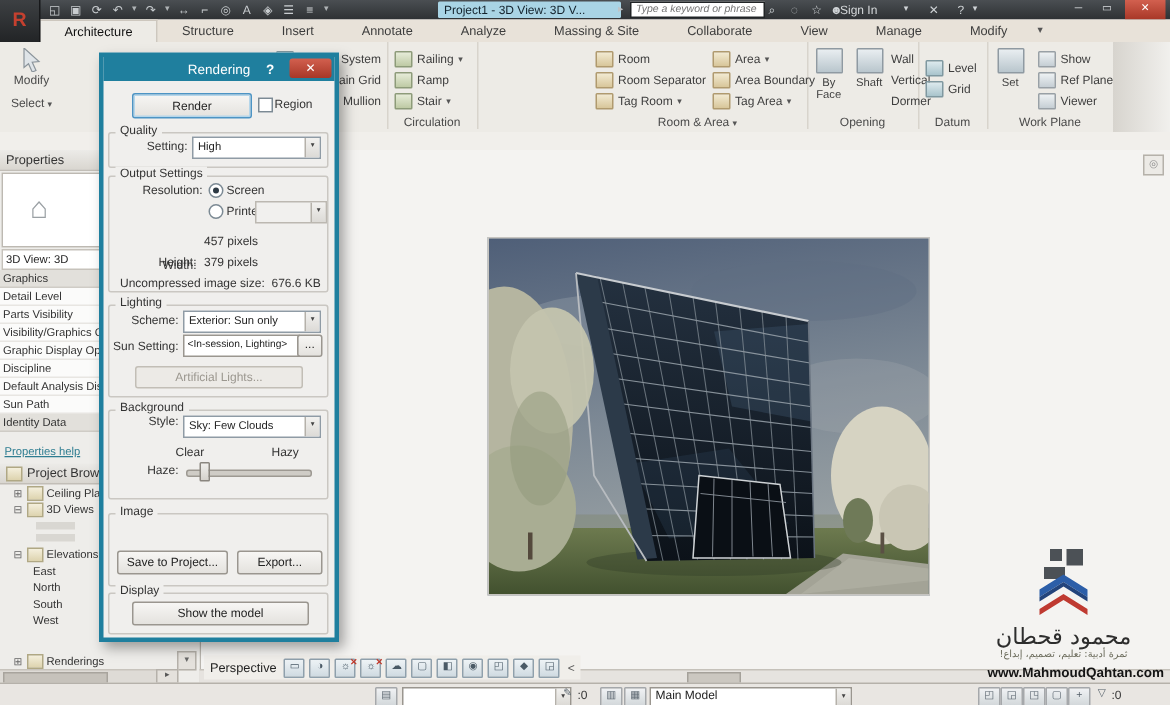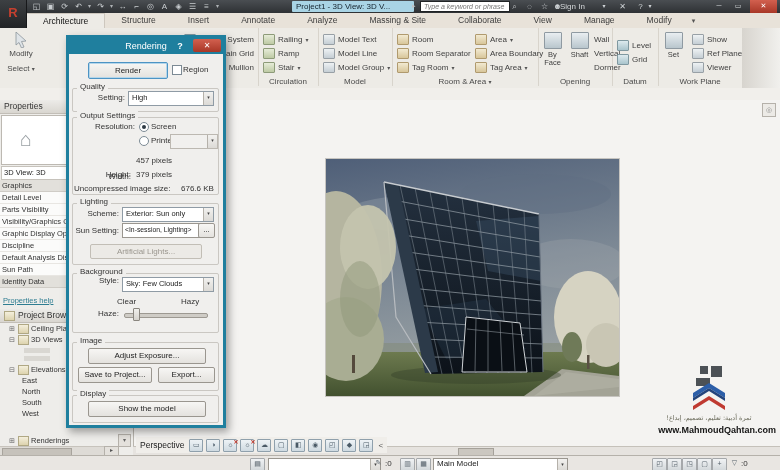--- a/index.html
+++ b/index.html
@@ -199,36 +199,20 @@
         <span>Ramp</span>
       </div>
     <div class="prow">
         <span class="chip g"></span>
         <span>Stair</span>
         <span class="car">▾</span>
       </div>
     <div class="pcap">Circulation</div>
   </div>
 
-  <div class="panel" style="left:318px;width:74px;top:28px;">
-    <div class="prow" style="margin-top:4px;">
-        <span class="chip"></span>
-        <span>Model Text</span>
-      </div>
-    <div class="prow">
-        <span class="chip"></span>
-        <span>Model Line</span>
-      </div>
-    <div class="prow">
-        <span class="chip"></span>
-        <span>Model Group</span>
-        <span class="car">▾</span>
-      </div>
-    <div class="pcap">Model</div>
-  </div>
 
   <div class="panel" style="left:392px;width:146px;top:28px;">
     <div style="position:absolute;left:0;top:0;width:78px;">
       <div class="prow" style="margin-top:4px;">
           <span class="chip o"></span>
           <span>Room</span>
         </div>
       <div class="prow">
           <span class="chip o"></span>
           <span>Room Separator</span>
@@ -472,20 +456,21 @@
 
   <div class="abs" id="watermark">
     <svg width="40" height="44" viewBox="0 0 40 44">
       <rect x="11" y="0" width="8" height="8" fill="#4c5156"></rect>
       <rect x="22" y="0" width="11" height="11" fill="#4c5156"></rect>
       <rect x="7" y="12" width="14" height="8" fill="#4c5156"></rect>
       <path d="M4,27 L20,17 L36,27 L36,32 L20,22 L4,32 Z" fill="#2c5ea8"></path>
       <path d="M4,32 L20,22 L36,32 L36,35 L20,25 L4,35 Z" fill="#23447c"></path>
       <path d="M4,40 L20,30 L36,40 L36,44 L20,34 L4,44 Z" fill="#bf3a31"></path>
     </svg>
+    <div class="wname" dir="rtl">محمود قحطان</div>
     <div class="wtag" dir="rtl">ثمرة أدبية: تعليم، تصميم، إبداع!</div>
     <div class="wurl">www.MahmoudQahtan.com</div>
   </div>
 
   <div class="abs" id="statusbar">
     <div class="schip" style="left:250px;">▤</div>
     <div class="scombo" style="left:268px;width:96px;">
         <span class="arr">▾</span>
       </div>
     <div class="schip" style="left:372px;border:none;background:none;">✎</div>
@@ -527,21 +512,21 @@
       <span class="dlabel" style="left:82px;top:68px;">Screen</span>
       <span class="radio" style="left:70px;top:82px;"></span>
       <span class="dlabel" style="left:82px;top:82px;">Printer</span>
       <div class="dd disabled" style="left:101px;top:80px;width:32px;height:13px;">
           <span class="arr">▾</span>
         </div>
       <span class="dlabel r" style="left:20px;top:118px;width:42px;">Width:</span>
       <span class="dlabel" style="left:67px;top:102px;">457 pixels</span>
       <span class="dlabel r" style="left:20px;top:116px;width:42px;">Height:</span>
       <span class="dlabel" style="left:67px;top:116px;">379 pixels</span>
-      <span class="dlabel" style="left:5px;top:130px;">Uncompressed image size:</span>
+      <span class="dlabel" style="left:11px;top:130px;">Uncompressed image size:</span>
       <span class="dlabel" style="left:112px;top:130px;">676.6 KB</span>
 
       <div class="grp" style="top:149px;height:60px;"></div>
       <span class="glab" style="top:143px;">Lighting</span>
       <span class="dlabel r" style="left:14px;top:155px;width:36px;">Scheme:</span>
       <div class="dd" style="left:53px;top:153px;width:76px;height:13px;"><span>Exterior: Sun only</span><span class="arr">▾</span></div>
       <span class="dlabel r" style="left:4px;top:172px;width:46px;">Sun Setting:</span>
       <div class="sunbox" style="left:53px;top:169px;width:72px;height:13px;">&lt;In-session, Lighting&gt;</div>
       <div class="dbtn" style="left:129px;top:169px;width:15px;height:13px;line-height:12px;">...</div>
       <div class="dbtn disabled" style="left:21px;top:190px;width:110px;height:13px;line-height:13px;">Artificial Lights...</div>
@@ -551,21 +536,20 @@
       <span class="dlabel r" style="left:24px;top:222px;width:26px;">Style:</span>
       <div class="dd" style="left:53px;top:223px;width:76px;height:13px;"><span>Sky: Few Clouds</span><span class="arr">▾</span></div>
       <span class="dlabel" style="left:48px;top:243px;">Clear</span>
       <span class="dlabel" style="left:112px;top:243px;">Hazy</span>
       <span class="dlabel r" style="left:20px;top:255px;width:30px;">Haze:</span>
       <div class="sltrack" style="left:55px;top:259px;width:82px;"></div>
       <div class="slthumb" style="left:64px;top:254px;"></div>
 
       <div class="grp" style="top:288px;height:47px;"></div>
       <span class="glab" style="top:282px;">Image</span>
-      <div class="dbtn" style="left:19px;top:294px;width:116px;height:14px;line-height:14px;">Adjust Exposure...</div>
       <div class="dbtn" style="left:9px;top:313px;width:72px;height:14px;line-height:14px;">Save to Project...</div>
       <div class="dbtn" style="left:89px;top:313px;width:55px;height:14px;line-height:14px;">Export...</div>
 
       <div class="grp" style="top:341px;height:26px;"></div>
       <span class="glab" style="top:335px;">Display</span>
       <div class="dbtn" style="left:19px;top:347px;width:116px;height:14px;line-height:14px;">Show the model</div>
     </div>
   </div>
 
 </div>

